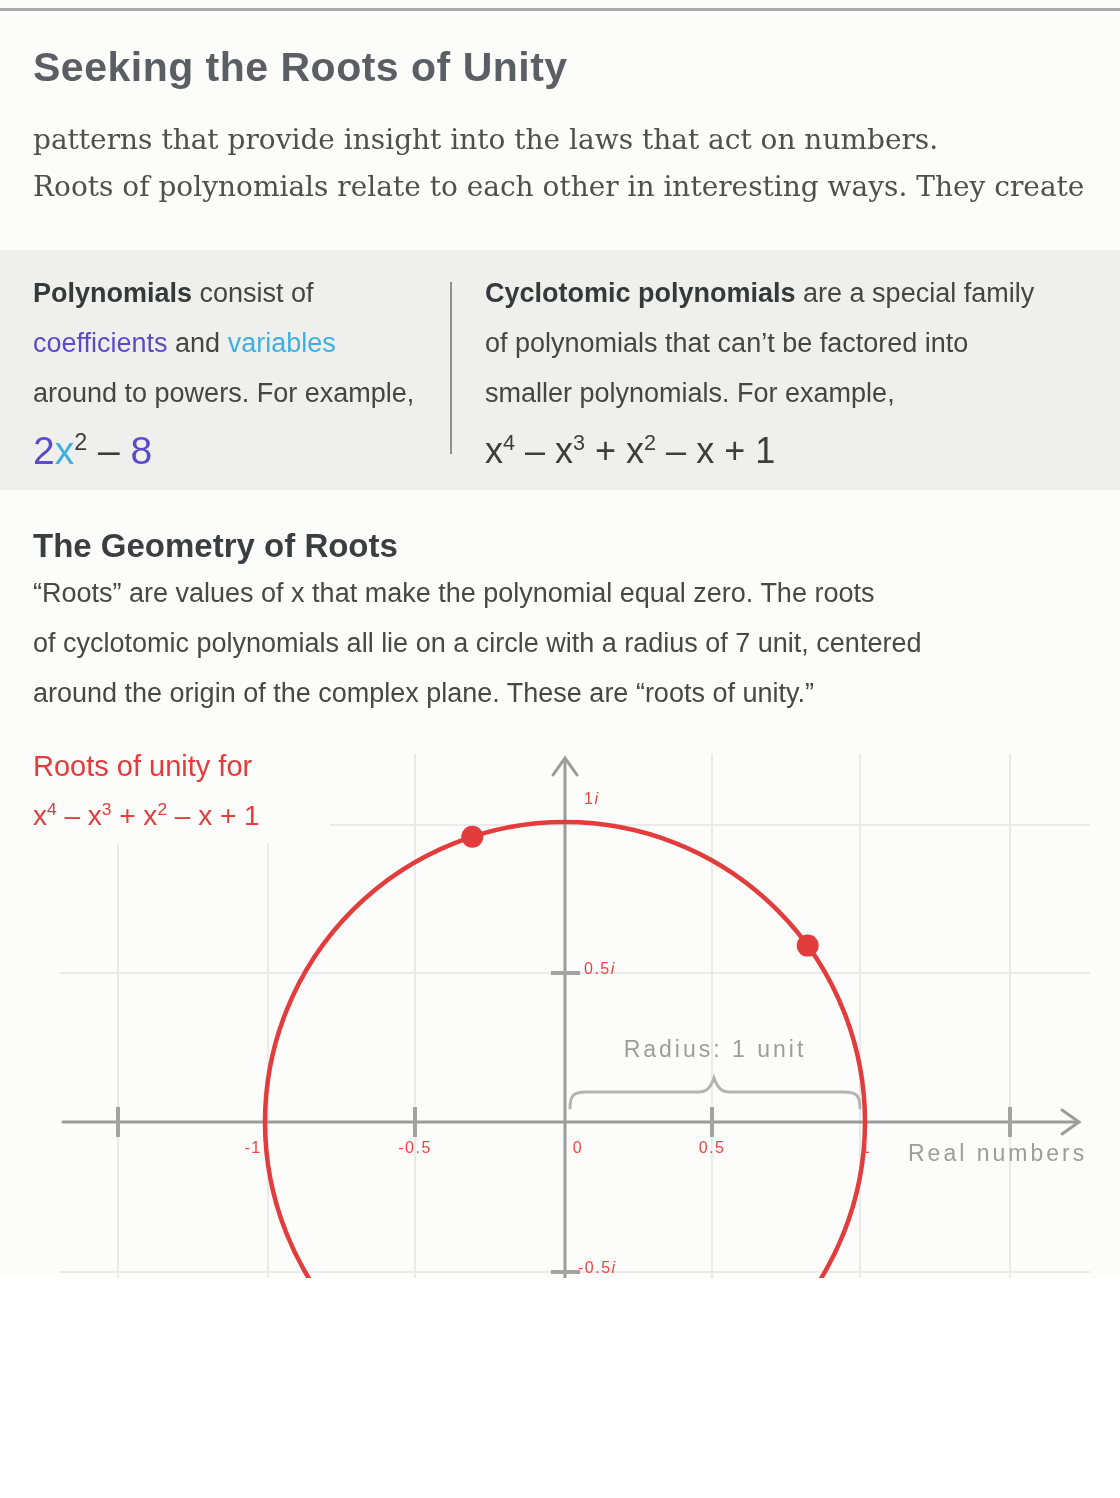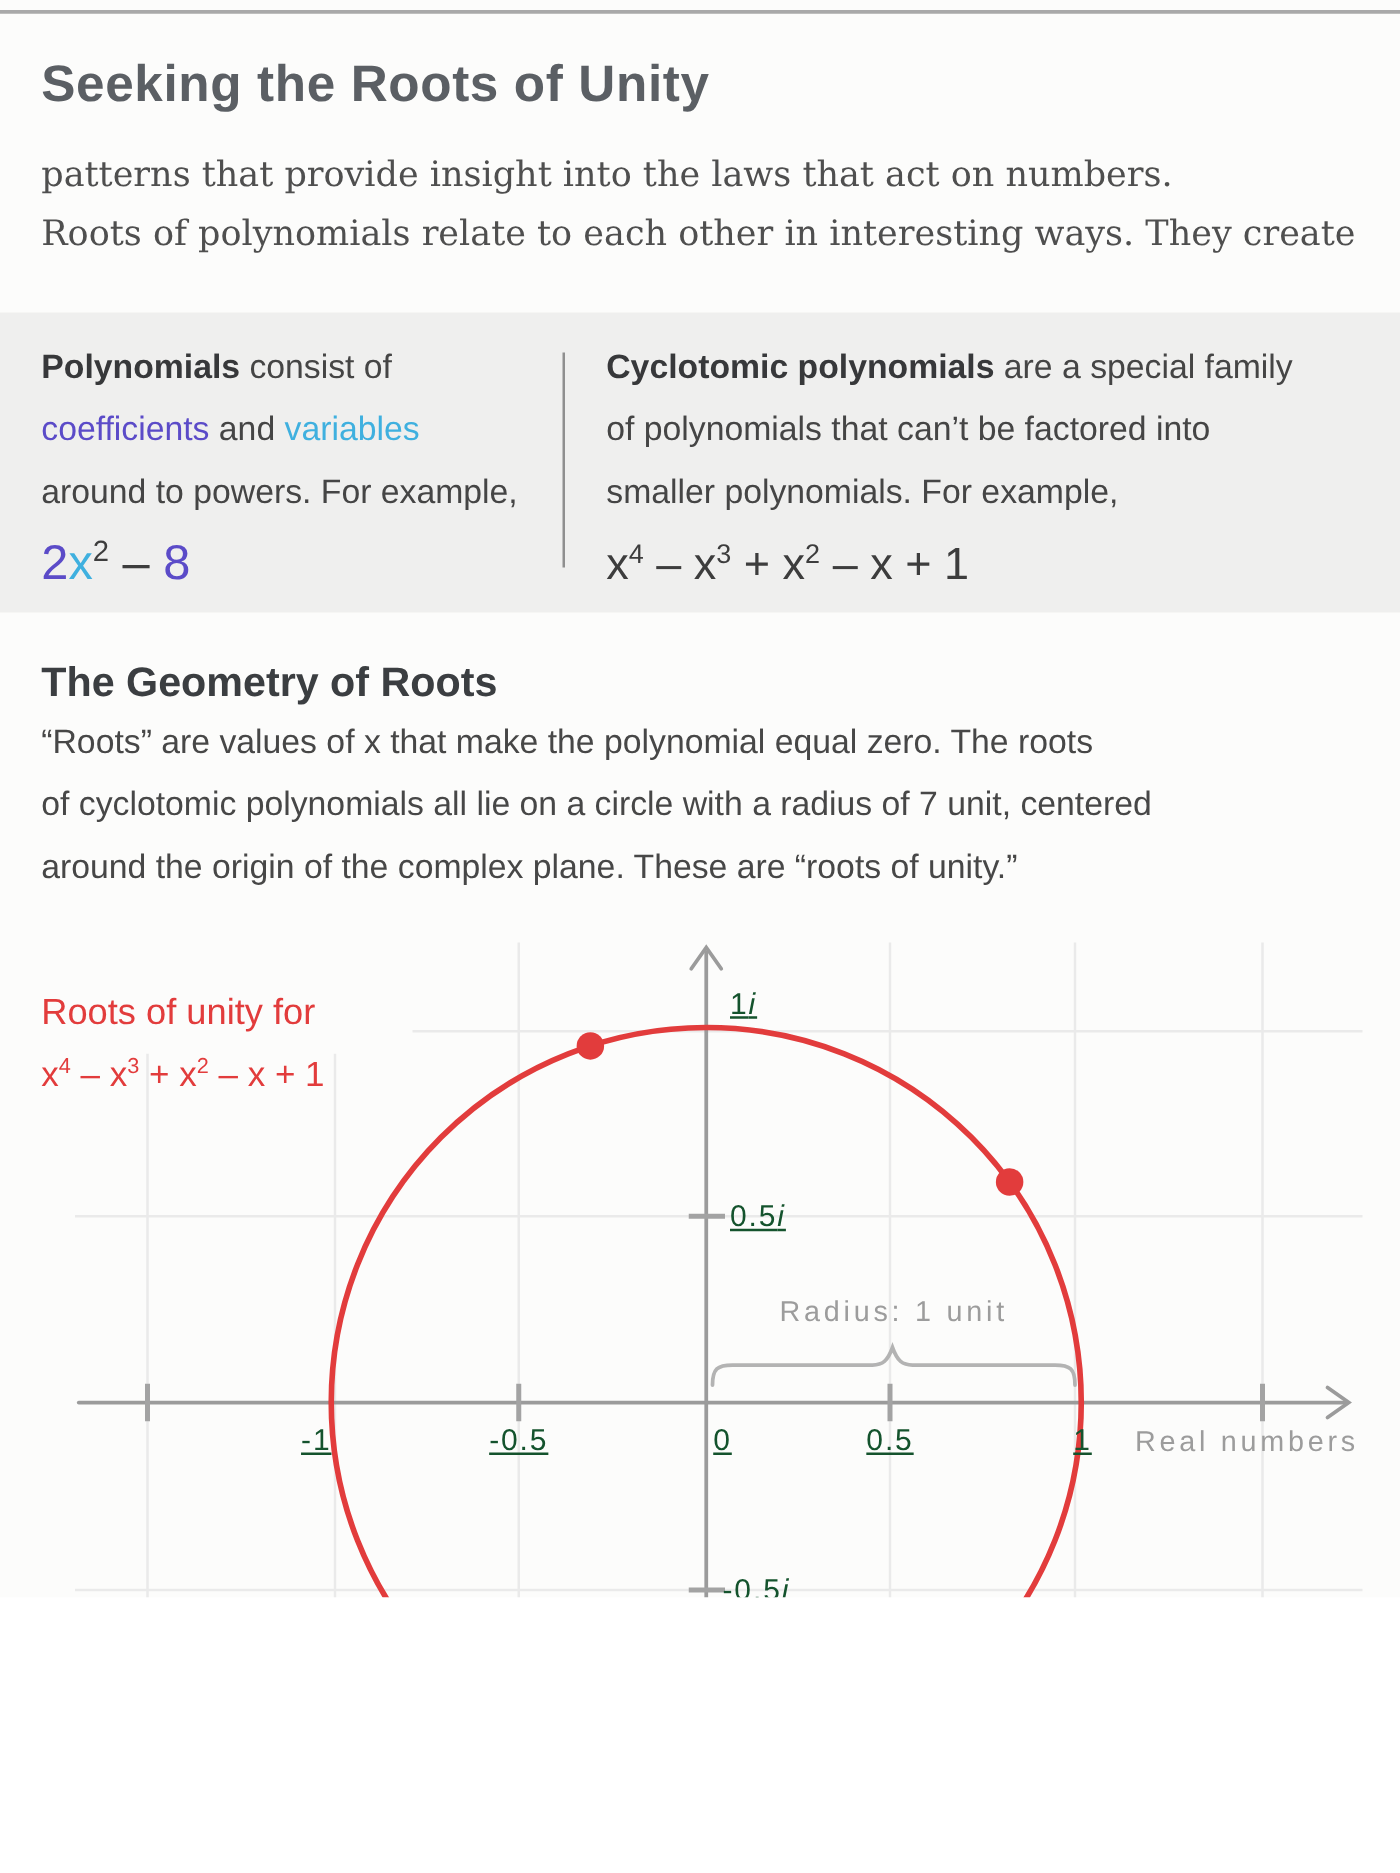--- a/index.html
+++ b/index.html
@@ -21,25 +21,25 @@
   .formula-big{font-size:39px;margin-top:10px;line-height:46px;}
   .formula-big sup{font-size:60%;}
   sup{font-size:62%;line-height:0;}
 
   .geo-heading{position:absolute;left:33px;top:527px;font-size:33px;font-weight:700;color:#3b3e41;text-align:center;}
   .geo-body{position:absolute;left:33px;top:568px;font-size:27px;color:#474747;line-height:50px;}
 
   .chart{position:absolute;left:0;top:740px;width:1120px;height:758px;}
   .chart svg{position:absolute;left:0;top:0;}
   .chart-label{position:absolute;white-space:nowrap;}
-  .red{color:#e23c3c;margin-top:44px;}
+  .red{color:#e23c3c;}
   .roots-line1{left:33px;top:10px;font-size:29px;}
   .roots-line2{left:33px;top:60px;font-size:28px;}
   .axis-text{color:#9c9c9c;font-size:23px;letter-spacing:3px;}
-  .tick-text{color:#14532d;font-size:24px;letter-spacing:1.5px;text-decoration:underline;}
+  .tick-text{color:#ef4444;font-size:16px;letter-spacing:1.5px;}
   .imag-label{left:588px;top:18px;}
   .lbl-1i{left:584px;top:50px;}
   .lbl-05i{left:584px;top:220px;}
   .lbl-m05i{left:578px;top:519px;}
   .lbl-m1i{left:580px;top:683px;}
   .radius-label{left:715px;top:296px;transform:translateX(-50%);}
   .xt{top:399px;transform:translateX(-50%);}
   .xt-m1{left:253px;} .xt-m05{left:415px;} .xt-0{left:578px;} .xt-05{left:712px;} .xt-1{left:866px;}
   .real-label{left:908px;top:400px;}
 </style>

